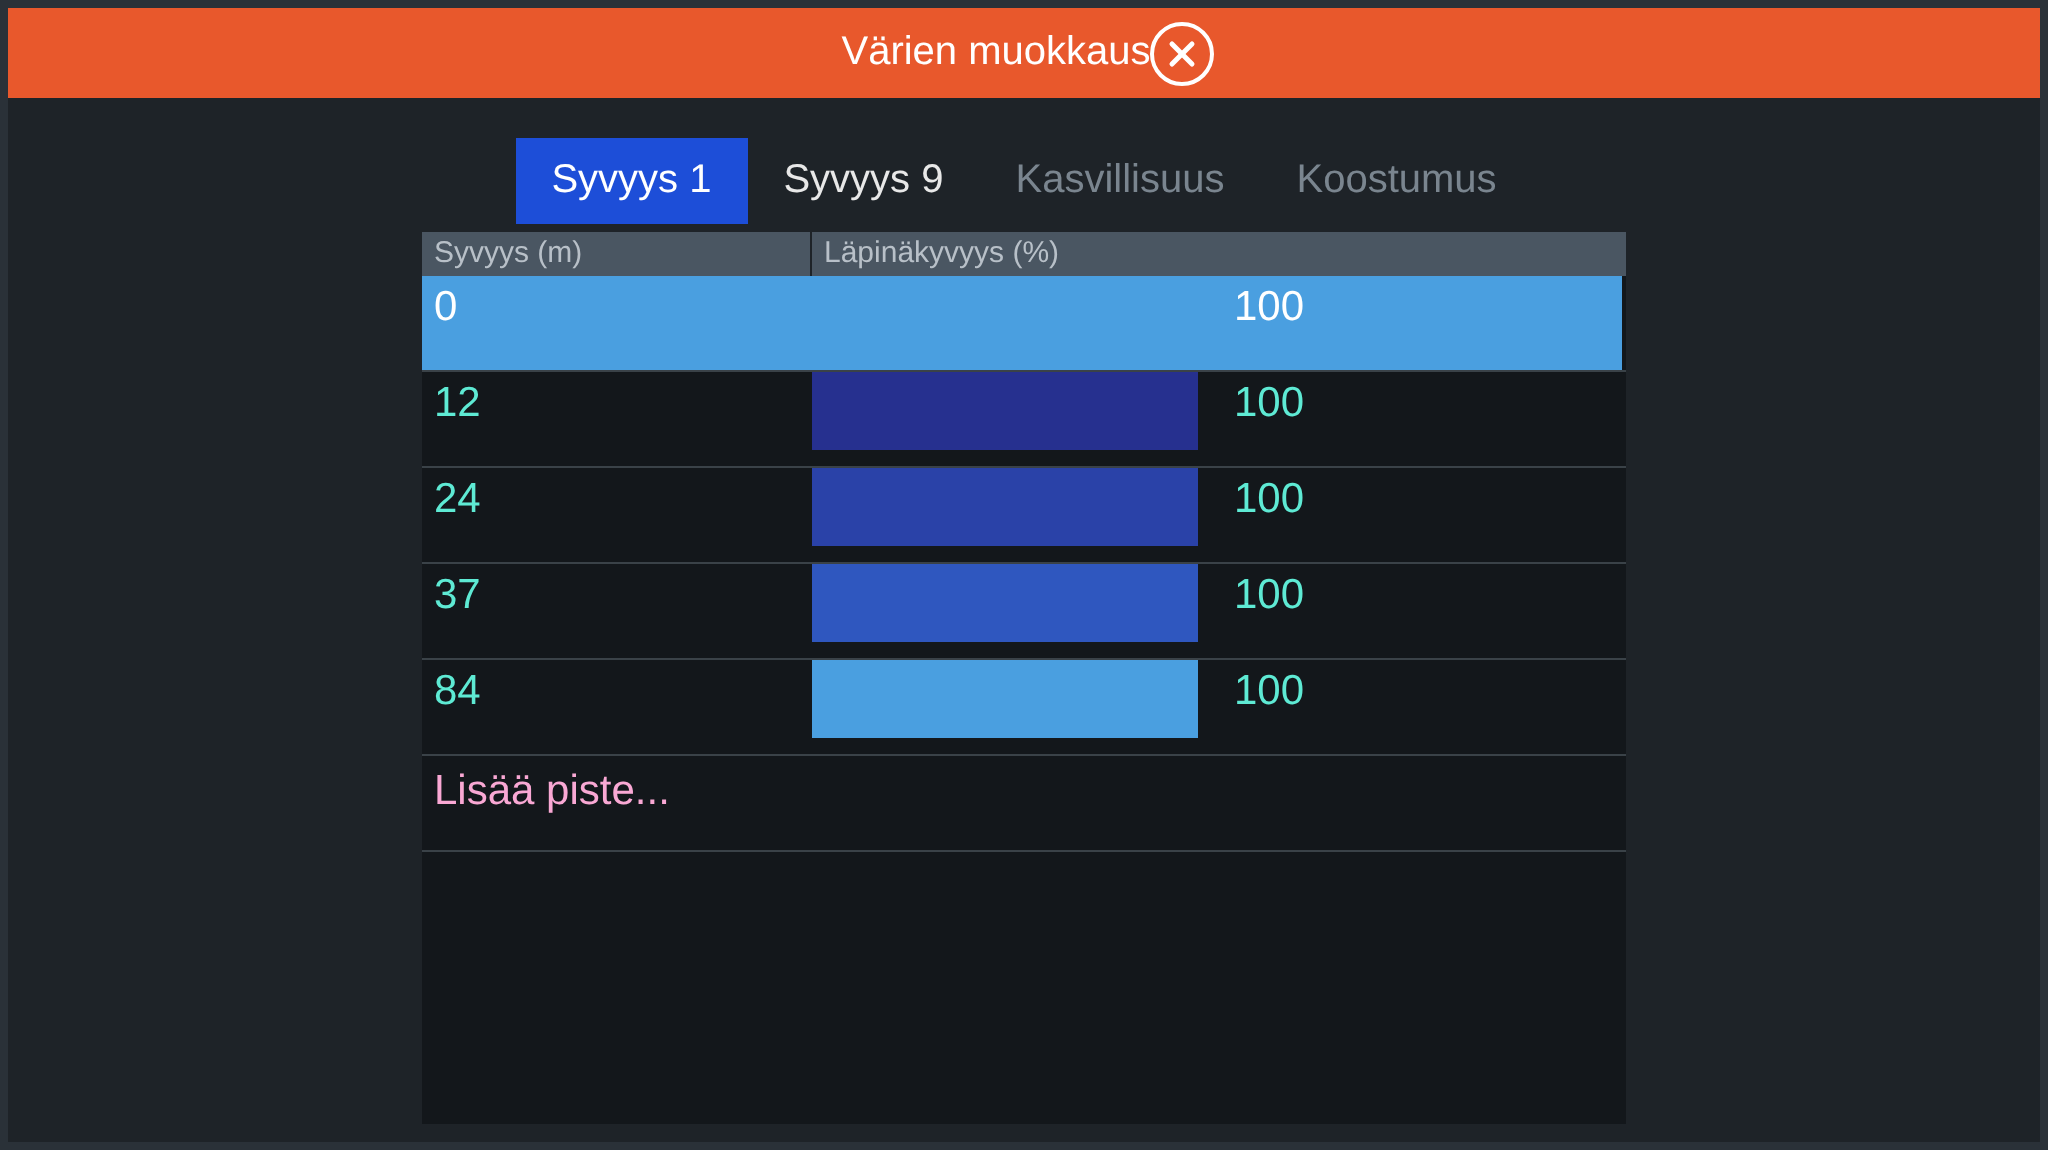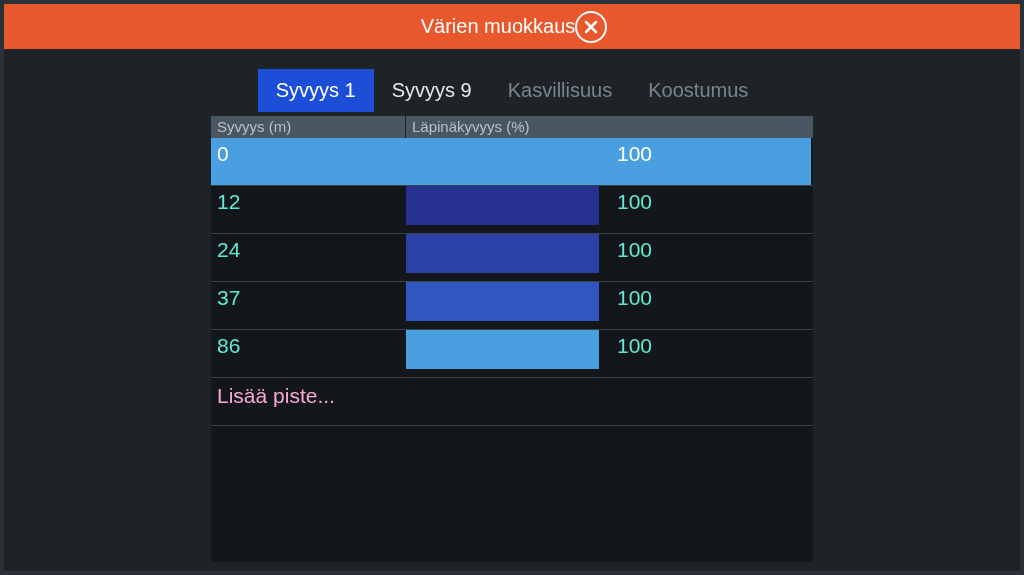--- a/index.html
+++ b/index.html
@@ -188,21 +188,21 @@
 
       <div class="row">
         <div class="cell col-depth">37</div>
         <div class="cell col-color">
           <div class="color-swatch" style="background:#2f57bf"></div>
         </div>
         <div class="cell col-trans">100</div>
       </div>
 
       <div class="row">
-        <div class="cell col-depth">86</div>
+        <div class="cell col-depth">84</div>
         <div class="cell col-color">
           <div class="color-swatch" style="background:#4a9fe0"></div>
         </div>
         <div class="cell col-trans">100</div>
       </div>
 
       <div class="row">
         <div class="cell col-depth add-row">Lisää piste...</div>
         <div class="cell col-color"></div>
         <div class="cell col-trans"></div>

